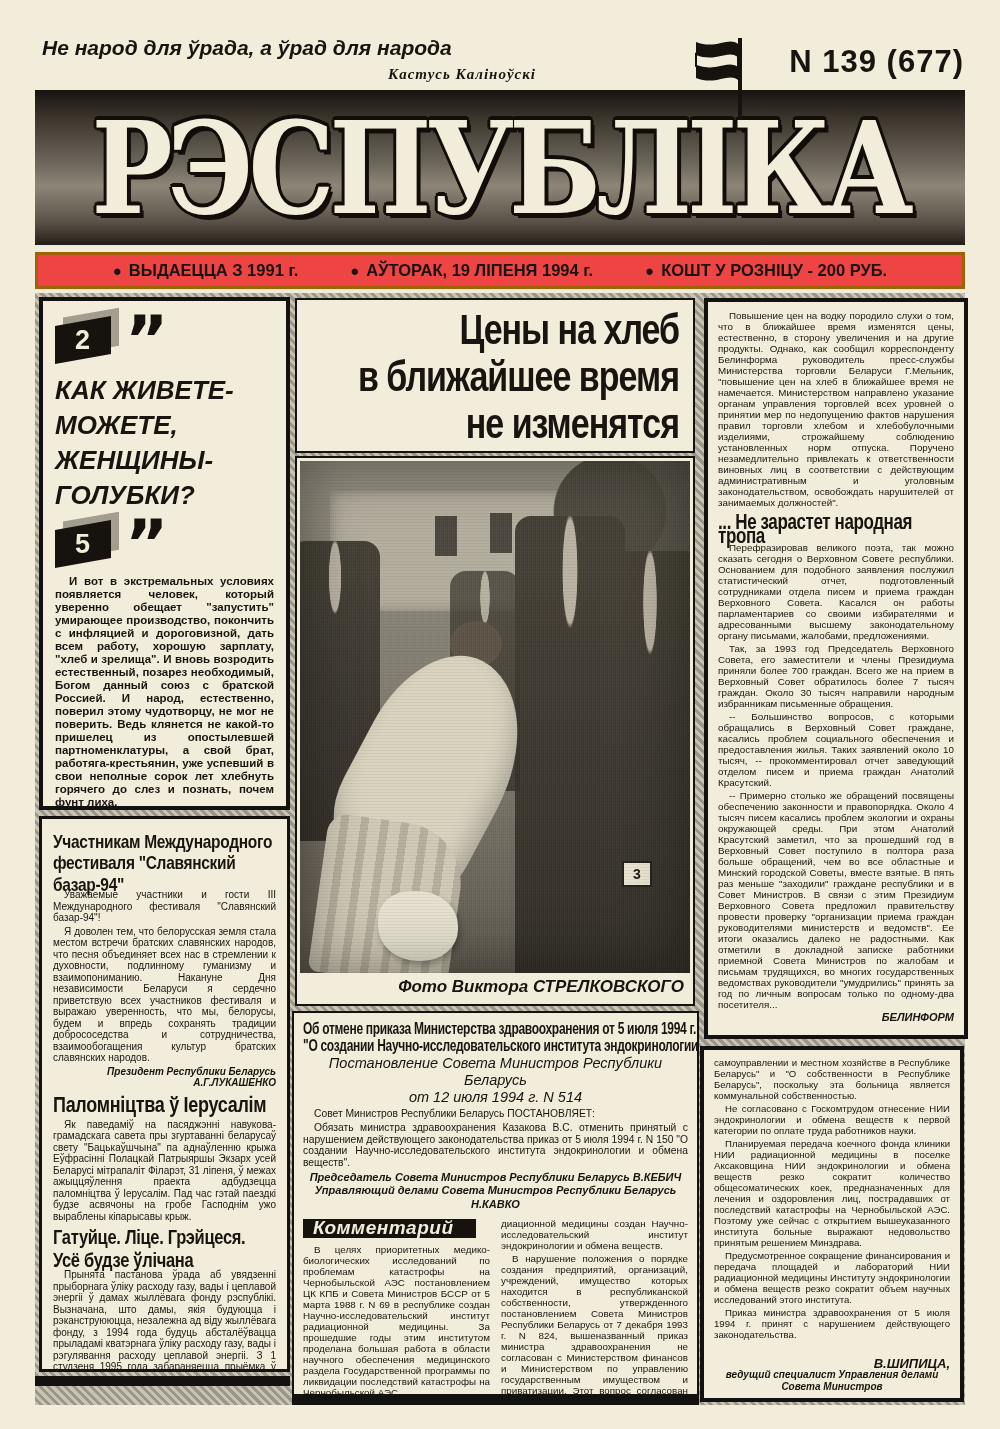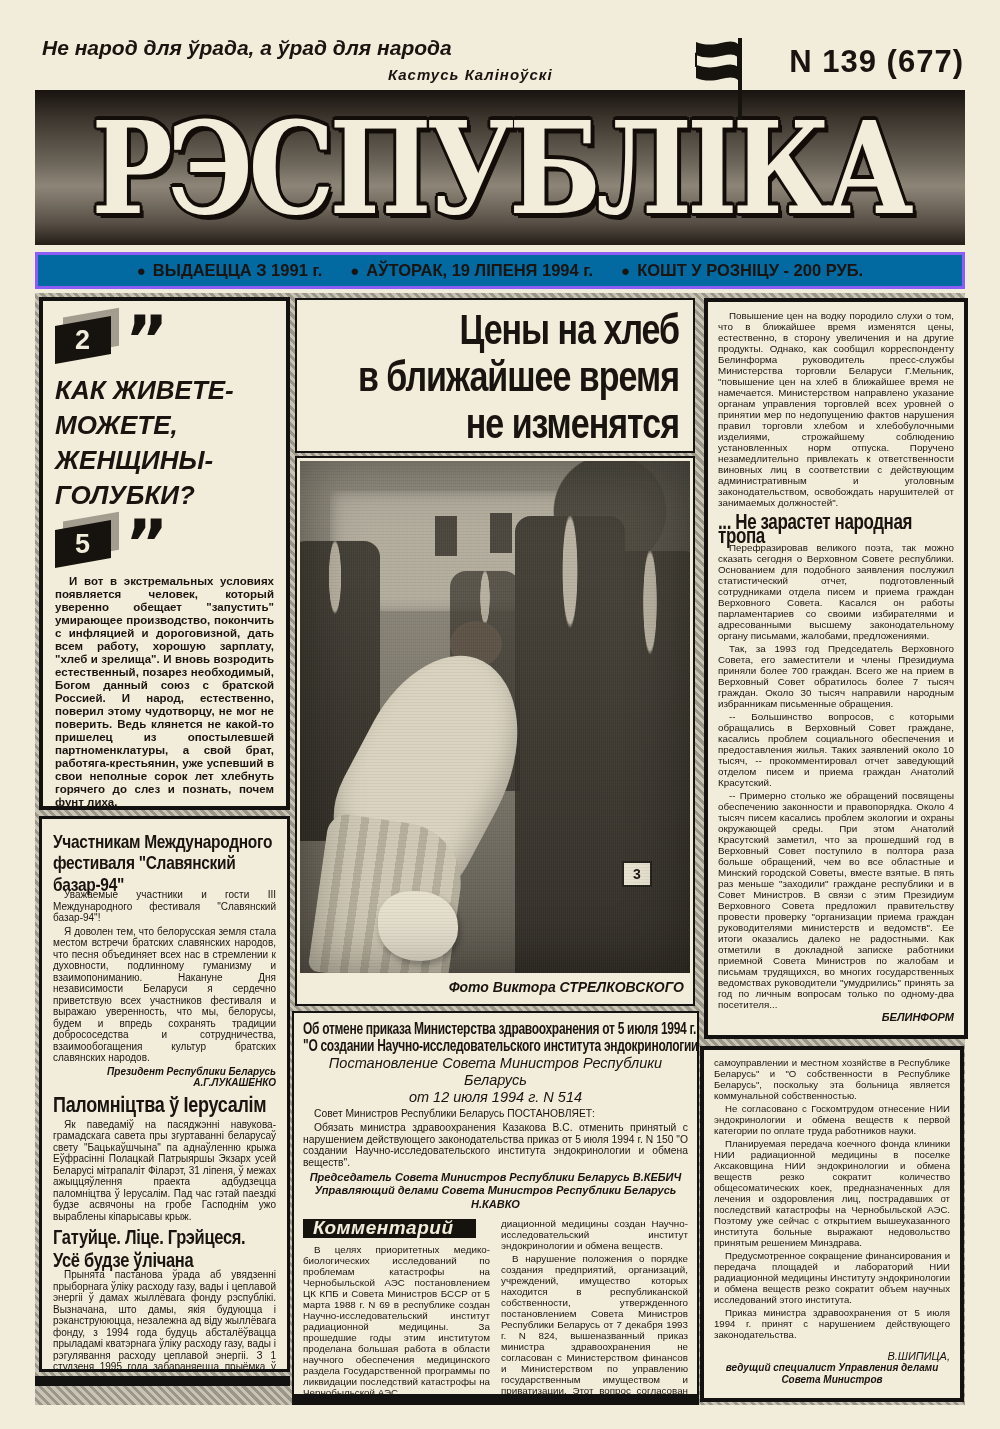--- a/index.html
+++ b/index.html
@@ -3,42 +3,42 @@
 <meta charset="utf-8">
 <style>
   html,body{margin:0;padding:0;background:#555;}
   .page{
     position:relative;width:1000px;height:1429px;margin:0 auto;
     background:#f2edda;color:#191410;
     font-family:"Liberation Sans",sans-serif;overflow:hidden;
   }
   
   .motto{position:absolute;left:42px;top:36px;font-size:21px;font-weight:700;font-style:italic;}
-  .motto-author{position:absolute;left:388px;top:66px;font-size:15px;font-weight:700;font-style:italic;letter-spacing:1px;}
+  .motto-author{position:absolute;left:388px;top:66px;font-size:15px;font-weight:700;font-style:italic;letter-spacing:1px;font-family:Liberation Serif, serif;}
   .issue{position:absolute;right:36px;top:44px;font-size:31px;font-weight:700;letter-spacing:1px;}
   .flag{position:absolute;left:688px;top:36px;z-index:5;}
   
   .masthead{
     position:absolute;left:35px;top:90px;width:930px;height:155px;
     background:linear-gradient(180deg,#18130f 0%,#3c352d 18%,#6e675c 48%,#8d8678 62%,#5a5248 85%,#241e18 100%);
     display:flex;align-items:center;justify-content:center;overflow:hidden;
   }
   .masthead span{
     display:inline-block;font-family:"DejaVu Serif",serif;font-weight:700;
     font-size:108px;letter-spacing:-5px;color:#f2edda;
     transform:scaleY(1.18);
     text-shadow:-3px 0 #120d09,3px 0 #120d09,0 -3px #120d09,0 3px #120d09,
                 -2px -2px #120d09,2px -2px #120d09,-2px 2px #120d09,4px 4px 0 #120d09;
     white-space:nowrap;
   }
   
   .dateline{
     position:absolute;left:35px;top:252px;width:930px;height:37px;box-sizing:border-box;
-    border:3px solid #8b5cf6;background:#0369a1;
-    display:flex;align-items:center;justify-content:center;gap:28px;
+    border:3px solid #a16207;background:#ef4444;
+    display:flex;align-items:center;justify-content:center;gap:52px;
     font-size:16.5px;font-weight:700;white-space:nowrap;
   }
   .dateline .bullet{font-size:15px;margin-right:7px;}
   
   .content-bg{
     position:absolute;left:35px;top:293px;width:930px;height:1112px;
     background:repeating-linear-gradient(45deg,#c8c3b2 0 3px,#9b968a 3px 6px);
   }
   .box{position:absolute;background:#f2edda;box-sizing:border-box;border:3px solid #141210;overflow:hidden;}
   
@@ -71,41 +71,41 @@
   .bwin{position:absolute;width:22px;height:40px;background:#4a463e;}
   .trees{left:230px;top:-20px;width:200px;height:140px;background:radial-gradient(circle at 40% 50%,#4e4a40 0 40%,transparent 41%),radial-gradient(circle at 75% 40%,#57534a 0 45%,transparent 46%);}
   .soldier{background:radial-gradient(ellipse at 50% 12%,#b9b2a2 0 9%,transparent 10%),linear-gradient(180deg,#433f36 12%,#332f28 100%);border-radius:16px 16px 0 0;}
   .woman{left:60px;top:190px;width:150px;height:230px;background:#d9d3c0;border-radius:50% 60% 20% 30%;transform:rotate(28deg);box-shadow:inset -10px -14px 22px rgba(0,0,0,.22);}
   .woman-head{left:150px;top:160px;width:52px;height:46px;background:#5d5246;border-radius:50%;}
   .skirt{left:18px;top:360px;width:140px;height:160px;background:repeating-linear-gradient(90deg,#cfc9b6 0 12px,#b5af9d 12px 20px);border-radius:20px 60px 10px 10px;transform:rotate(8deg);}
   .bag{left:78px;top:430px;width:80px;height:70px;background:#e6e1cf;border-radius:40% 50% 45% 50%;box-shadow:2px 4px 6px rgba(0,0,0,.3);}
   .marker3{left:322px;top:400px;width:26px;height:22px;background:#e9e4d2;border:2px solid #22201a;display:flex;align-items:center;justify-content:center;font-weight:700;font-size:14px;}
   .grain{left:0;top:0;right:0;bottom:0;background:repeating-linear-gradient(0deg,rgba(20,15,10,.05) 0 1px,transparent 1px 3px),repeating-linear-gradient(90deg,rgba(250,245,230,.04) 0 1px,transparent 1px 2px);}
   .vig{left:0;top:0;right:0;bottom:0;box-shadow:inset 0 0 60px rgba(10,8,5,.45);}
-  .photo-caption{height:28px;display:flex;align-items:center;justify-content:flex-end;font-size:14px;font-weight:700;font-style:italic;padding-right:6px;}
+  .photo-caption{height:28px;display:flex;align-items:center;justify-content:flex-end;font-size:17px;font-weight:700;font-style:italic;padding-right:6px;}
   
   .rightcol{left:704px;top:298px;width:264px;height:741px;border-width:4px;padding:8px 10px;font-size:9.8px;line-height:11px;}
   .subhead{font-weight:700;font-size:17px;margin:7px 0 5px 0;letter-spacing:-0.4px;}
   .subhead .squeeze{display:inline-block;transform:scaleY(1.25);transform-origin:left top;}
   
   .bottomcenter{left:292px;top:1011px;width:407px;height:385px;border-width:2px;padding:5px 9px;}
   .decree-h{font-weight:700;text-align:center;font-size:12px;line-height:17px;letter-spacing:-0.3px;}
   .decree-h .squeeze{display:inline-block;transform:scaleY(1.3);transform-origin:center top;white-space:nowrap;}
   .decree-sub{font-style:italic;text-align:center;font-size:14.5px;line-height:17px;margin-top:3px;}
   .decree-p{font-size:10.3px;line-height:11.8px;text-align:justify;text-indent:11px;margin:2px 0 0 0;}
   .decree-sig{font-weight:700;font-style:italic;text-align:center;font-size:11px;line-height:13.5px;margin-top:2px;}
   .comm-cols{display:flex;gap:11px;margin-top:7px;}
   .comm-col{width:193px;height:212px;overflow:hidden;font-size:9.8px;line-height:11px;}
   .comm-label{
     display:inline-block;background:#16120e;color:#f2edda;font-weight:700;font-style:italic;
     font-size:19px;padding:3px 22px 5px 10px;margin:1px 0 6px 0;letter-spacing:0.5px;
   }
   
   .bottomright{left:700px;top:1046px;width:264px;height:356px;border-width:4px;padding:7px 10px;font-size:9.6px;line-height:11px;}
-  .sig-name{font-weight:400;font-style:italic;text-align:right;font-size:11px;margin-top:11px;}
+  .sig-name{font-weight:700;font-style:italic;text-align:right;font-size:13px;margin-top:18px;}
   .sig-role{font-weight:700;font-style:italic;text-align:center;font-size:10px;line-height:12px;}
   .center-rule{position:absolute;left:292px;top:1396px;width:407px;height:9px;background:#141210;}
 </style>
 </head>
 <body>
 
 <div class="page">
 
   <div class="motto">Не народ для ўрада, а ўрад для народа</div>
   <div class="motto-author">Кастусь  Каліноўскі</div>

